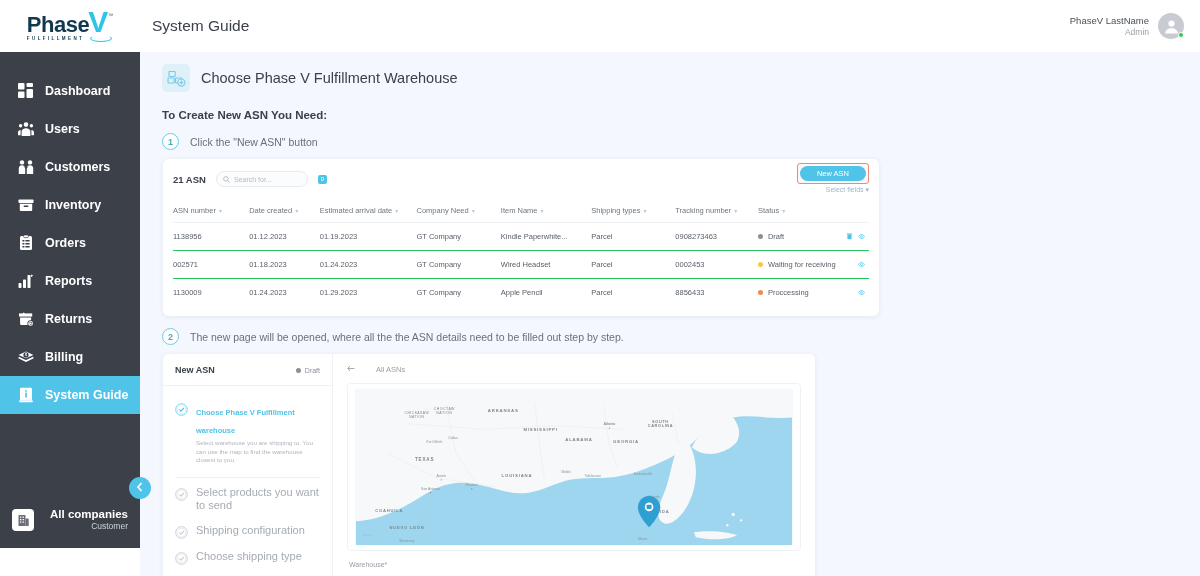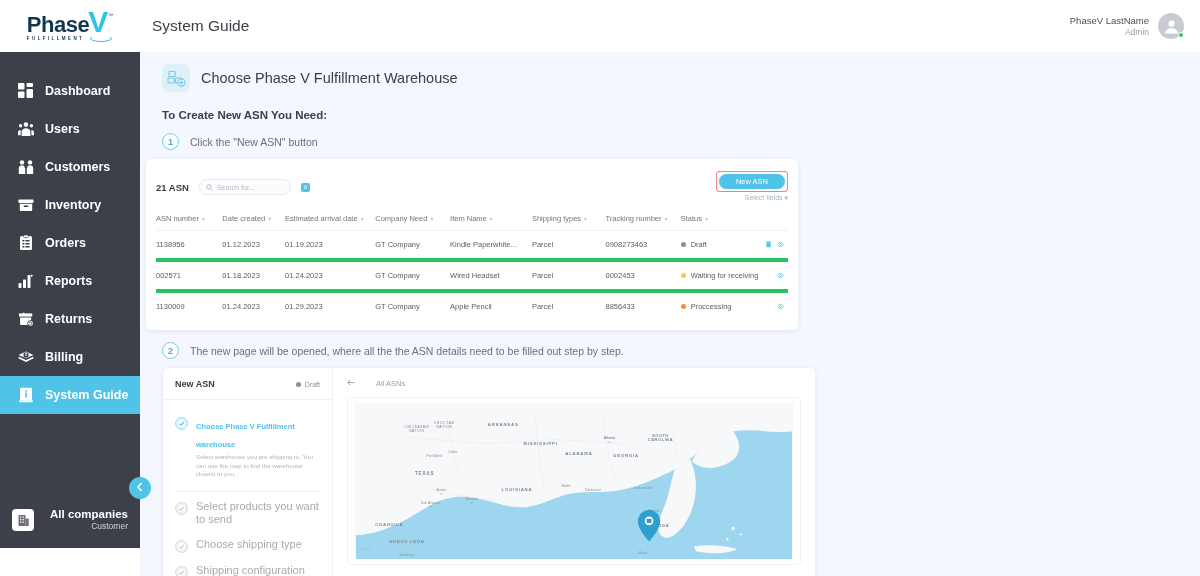--- a/index.html
+++ b/index.html
@@ -100,23 +100,23 @@
   .step-num {
     width: 17px; height: 17px; border-radius: 50%; border: 1.5px solid #6dcbe8;
     color: #4fa8c8; font-size: 9px; font-weight: bold;
     display: flex; align-items: center; justify-content: center; flex: 0 0 17px;
     background: #fff;
   }
   .step-text { font-size: 10.5px; color: #6b7078; }
 
   
   .asn-card {
-    margin: 9px 0 0 6px; width: 652px; background: #fff;
+    margin: 9px 0 0 23px; width: 716px; background: #fff;
     border-radius: 6px; box-shadow: 0 1px 5px rgba(60,80,120,.10);
-    padding: 17px 10px 10px 10px; position: relative;
+    padding: 9px 10px 10px 10px; position: relative;
   }
   .asn-toolbar { display: flex; align-items: center; gap: 10px; position: relative; height: 22px; }
   .asn-count { font-size: 9.5px; font-weight: bold; color: #3b4049; }
   .search-box {
     width: 92px; height: 16px; border: 1px solid #e6eaf1; border-radius: 9px;
     background: #fbfcfe; display: flex; align-items: center; gap: 4px; padding: 0 6px;
   }
   .search-ph { font-size: 7px; color: #b4bac3; }
   .filter-badge {
     width: 9px; height: 9px; border-radius: 2px; background: #4fc3e8;
@@ -134,21 +134,21 @@
   }
   .select-fields { font-size: 7px; color: #9fb6c9; text-align: right; margin-top: 2px; }
 
   table.asn-table { width: 100%; border-collapse: collapse; margin-top: 9px; }
   table.asn-table th {
     font-size: 7.5px; color: #70767f; font-weight: normal; text-align: left;
     padding: 7px 0 7px 0; border-bottom: 1px solid #eef1f6; white-space: nowrap;
   }
   table.asn-table th .caret { color: #c0c6cf; font-size: 6px; margin-left: 3px; }
   table.asn-table td {
-    font-size: 7.5px; color: #585e67; padding: 9px 0; border-bottom: 4px solid #22c55e;
+    font-size: 7.5px; color: #585e67; padding: 9px 0; border-bottom: 1px solid #22c55e;
     white-space: nowrap;
   }
   table.asn-table tr:last-child td { border-bottom: none; }
   .c1 { width: 78px; } .c2 { width: 72px; } .c3 { width: 98px; }
   .c4 { width: 86px; } .c5 { width: 92px; } .c6 { width: 86px; }
   .c7 { width: 84px; } .c8 { } 
   .status-cell { display: flex; align-items: center; gap: 5px; }
   .dot { width: 5px; height: 5px; border-radius: 50%; flex: 0 0 5px; }
   .acts { display: flex; align-items: center; gap: 5px; justify-content: flex-end; padding-right: 4px; }
   .act-ico { width: 7px; height: 7px; display:block; }
@@ -548,31 +548,31 @@
               <span class="slist-label">Select products you want to send</span>
             </div>
             <div class="slist-item">
               <span class="slist-ico">
                 <svg width="13" height="13" viewBox="0 0 13 13" fill="none">
                     <circle cx="6.5" cy="6.5" r="5.8" stroke="#c9ced6" stroke-width="1"></circle>
                     <circle cx="6.5" cy="6.5" r="4.2" stroke="#e2e6eb" stroke-width="0.8"></circle>
                     <path d="M4.3 6.6l1.6 1.6 3-3.2" stroke="#c9ced6" stroke-width="1.1"></path>
                   </svg>
               </span>
-              <span class="slist-label">Choose shipping type</span>
+              <span class="slist-label">Shipping configuration</span>
             </div>
             <div class="slist-item">
               <span class="slist-ico">
                 <svg width="13" height="13" viewBox="0 0 13 13" fill="none">
                     <circle cx="6.5" cy="6.5" r="5.8" stroke="#c9ced6" stroke-width="1"></circle>
                     <circle cx="6.5" cy="6.5" r="4.2" stroke="#e2e6eb" stroke-width="0.8"></circle>
                     <path d="M4.3 6.6l1.6 1.6 3-3.2" stroke="#c9ced6" stroke-width="1.1"></path>
                   </svg>
               </span>
-              <span class="slist-label">Shipping configuration</span>
+              <span class="slist-label">Choose shipping type</span>
             </div>
             <div class="slist-item">
               <span class="slist-ico">
                 <svg width="13" height="13" viewBox="0 0 13 13" fill="none">
                     <circle cx="6.5" cy="6.5" r="5.8" stroke="#c9ced6" stroke-width="1"></circle>
                     <circle cx="6.5" cy="6.5" r="4.2" stroke="#e2e6eb" stroke-width="0.8"></circle>
                     <path d="M4.3 6.6l1.6 1.6 3-3.2" stroke="#c9ced6" stroke-width="1.1"></path>
                   </svg>
               </span>
               <span class="slist-label">Estimate data of arrival</span>

